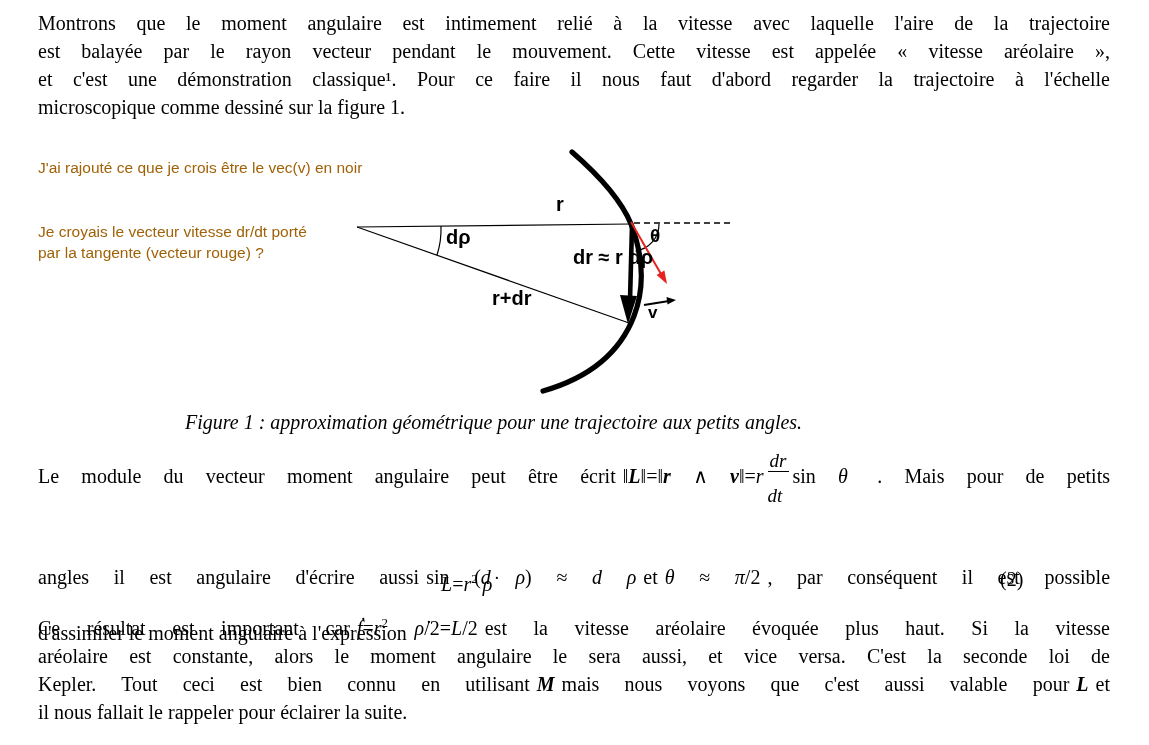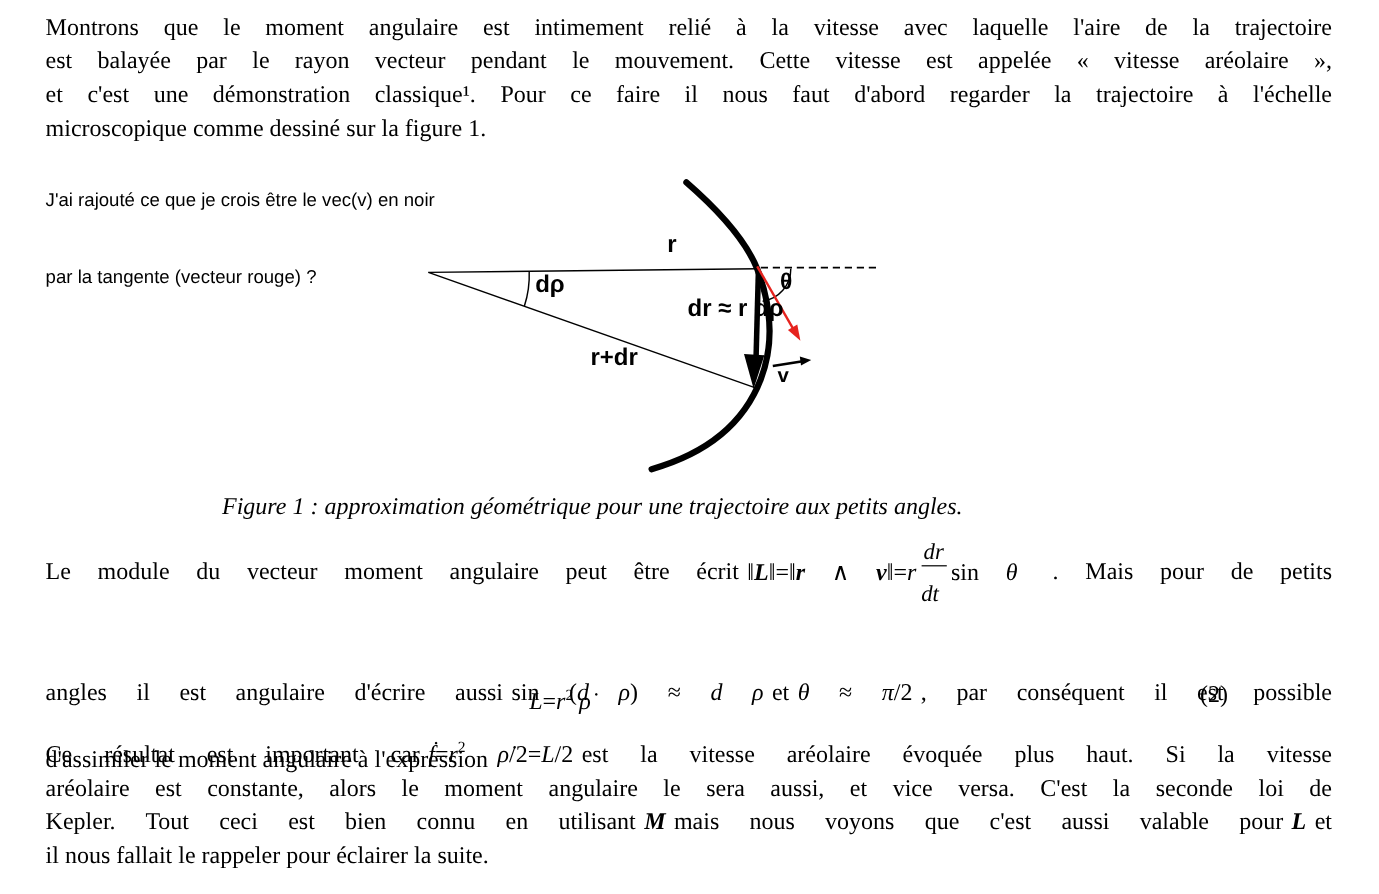--- a/index.html
+++ b/index.html
@@ -13,21 +13,21 @@
   .it{font-style:italic;}
   .bi{font-style:italic;font-weight:bold;}
   .sup{font-size:13px;vertical-align:8px;}
   .imath{margin:0 7px;}
   .frac{display:inline-block;vertical-align:middle;text-align:center;
         font-style:italic;font-size:19px;line-height:1.12;margin:0 4px;}
   .frac .num{display:block;border-bottom:1.4px solid #000;padding:0 2px;}
   .frac .den{display:block;margin-top:13px;}
   
   .anno{position:absolute;font-family:"Liberation Sans",sans-serif;
-        font-size:15.5px;line-height:21px;color:#000000;}
+        font-size:15.5px;line-height:21px;color:#a16207;}
   
   .flabel{position:absolute;font-family:"Liberation Sans",sans-serif;
           font-weight:bold;font-size:20px;color:#000;}
   .caption{position:absolute;left:185px;top:408px;font-size:20px;
            font-style:italic;line-height:28px;}
   .eqrow{position:absolute;left:24px;top:562px;width:1072px;font-size:20px;
          line-height:34px;}
   .eqbody{display:inline-block;margin-left:417px;}
   .eqnum{position:absolute;left:976px;top:0;}
   svg{position:absolute;left:330px;top:140px;}
@@ -39,20 +39,21 @@
   <div class="jline">Montrons que le moment angulaire est intimement relié à la vitesse avec laquelle l'aire de la trajectoire</div>
   <div class="jline">est balayée par le rayon vecteur pendant le mouvement. Cette vitesse est appelée « vitesse aréolaire »,</div>
   <div class="jline">et c'est une démonstration classique¹. Pour ce faire il nous faut d'abord regarder la trajectoire à l'échelle</div>
   <div class="lline">microscopique comme dessiné sur la figure 1.</div>
 </div>
 
 <div class="anno" style="left:38px;top:157px;">
   <div>J'ai rajouté ce que je crois être le vec(v) en noir</div>
 </div>
 <div class="anno" style="left:38px;top:221px;">
+  <div>Je croyais le vecteur vitesse dr/dt porté</div>
   <div>par la tangente (vecteur rouge) ?</div>
 </div>
 
 <svg width="450" height="270" viewBox="0 0 450 270">
 
   <path d="M242,12 Q288,52 301,84 Q320,134 304,176 Q283,231 213,251" fill="none" stroke="#000" stroke-width="5.2" stroke-linecap="round"></path>
 
   <line x1="27" y1="87" x2="301" y2="84" stroke="#000" stroke-width="1.2"></line>
 
   <line x1="27" y1="87" x2="299" y2="183" stroke="#000" stroke-width="1.2"></line>

